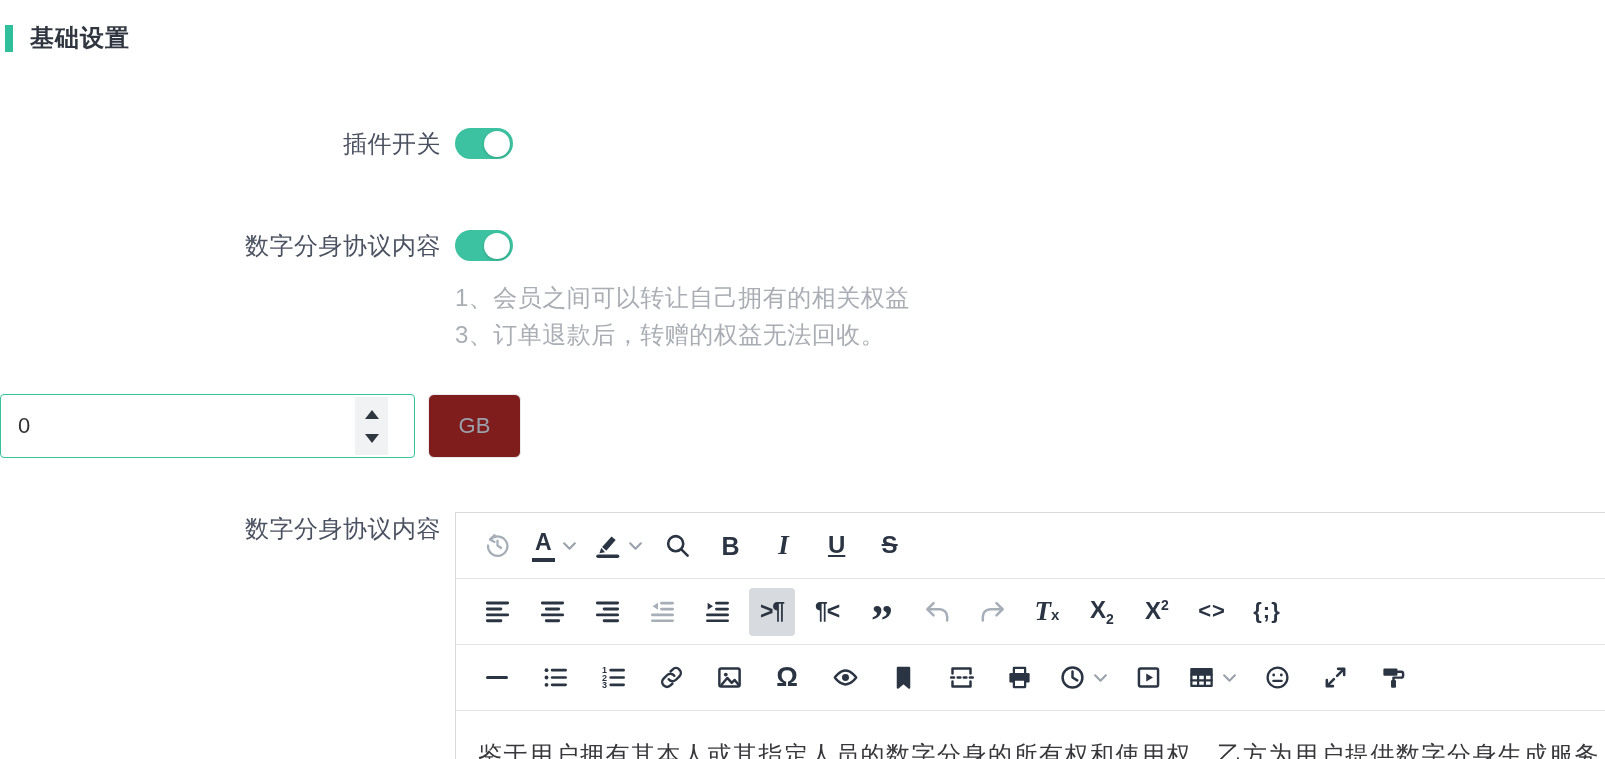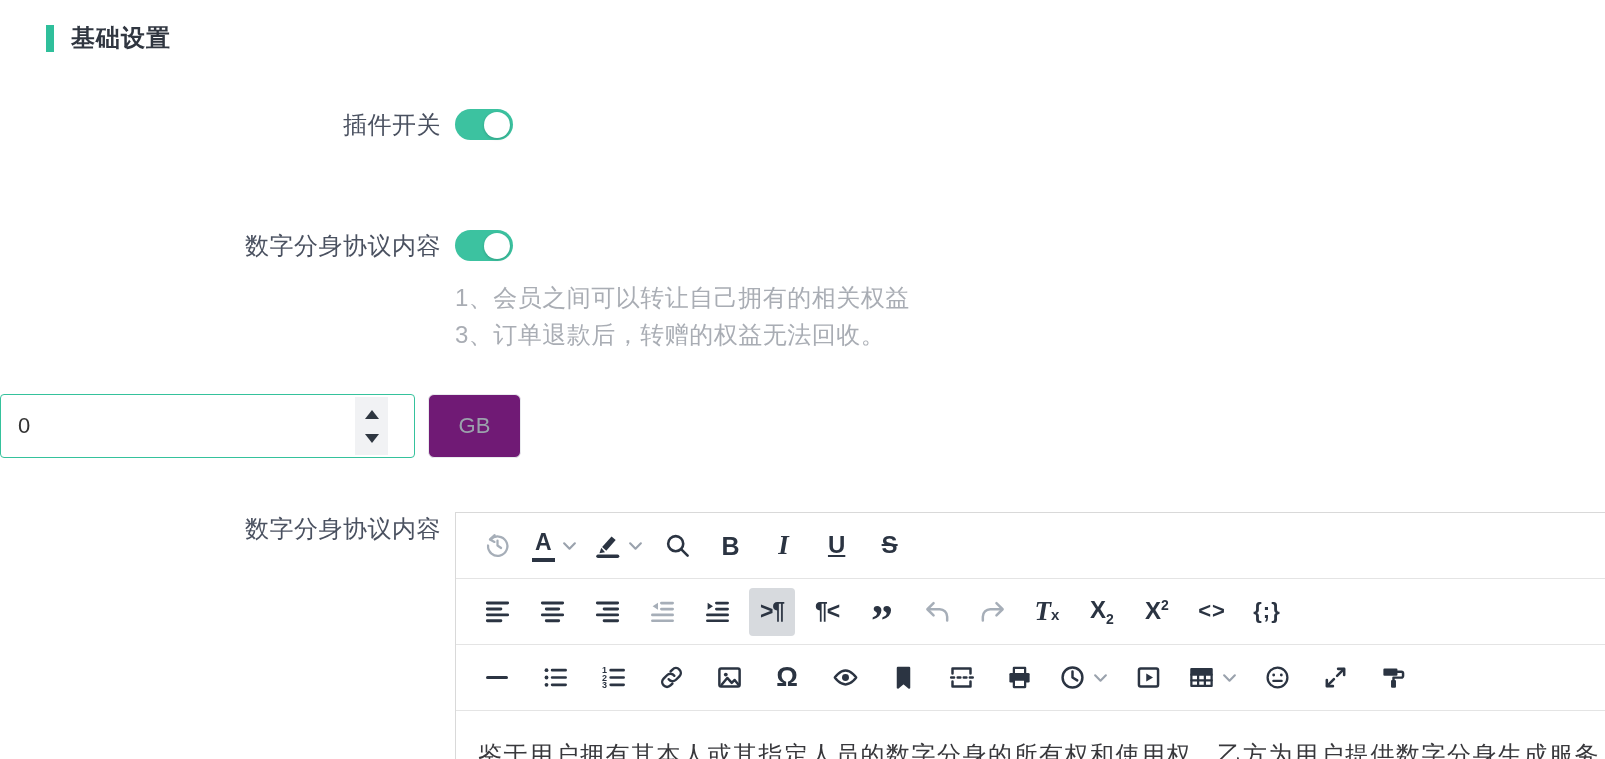--- a/index.html
+++ b/index.html
@@ -2,30 +2,30 @@
 <html><head>
 <meta charset="utf-8">
 <style>
   * { margin:0; padding:0; box-sizing:border-box; }
   html,body { background:#fff; }
   .page {
     position:relative; width:1605px; height:759px; overflow:hidden;
     background:#fff; font-family:"Liberation Sans", sans-serif; color:#444c59;
   }
   
-  .section-header { position:absolute; left:5px; top:22px; display:flex; align-items:center;margin-left:41px; }
+  .section-header { position:absolute; left:5px; top:22px; display:flex; align-items:center; }
   .accent-bar { width:8px; height:27px; background:#2fbf9b; margin-right:17px; }
   .section-title { font-size:24px; font-weight:700; color:#303640; letter-spacing:1px; }
 
   
   .form-row { position:absolute; left:0; width:1605px; display:flex; align-items:flex-start; }
   .row-label { width:455px; flex:none; text-align:right; padding-right:14px;
                font-size:24px; color:#4a5160; letter-spacing:0.5px; }
   .row-control { flex:1 1 auto; min-width:0; }
-  .row-plugin    { top:108px; }
+  .row-plugin    { top:127px; }
   .row-transfer  { top:229px; }
   .row-storage   { top:394px; }
   .row-agreement { top:512px; }
   .row-plugin .row-label, .row-transfer .row-label { line-height:34px; }
   .row-storage .row-label { line-height:64px; }
   .row-agreement .row-label { line-height:34px; }
 
   
   .switch { position:relative; width:58px; height:31px; border-radius:16px;
             background:#3cc2a0; cursor:pointer; margin-top:1px; }
@@ -43,21 +43,21 @@
   .num-input input { width:100%; height:100%; border:none; outline:none; background:transparent;
                      font-size:22px; color:#333; padding:0 70px 0 17px;
                      font-family:"Liberation Sans", sans-serif; }
   .stepper { position:absolute; right:26px; top:2px; bottom:2px; width:33px; background:#f1f2f4;
              display:flex; flex-direction:column; align-items:center; justify-content:center; gap:11px; }
   .step-btn { border:none; background:transparent; padding:2px; cursor:pointer; line-height:0; display:flex; }
   .tri-up { width:0; height:0; border-left:7px solid transparent; border-right:7px solid transparent;
             border-bottom:9px solid #2e3640; }
   .tri-down { width:0; height:0; border-left:7px solid transparent; border-right:7px solid transparent;
               border-top:9px solid #2e3640; }
-  .unit-addon { margin-left:13px; width:93px; height:64px; background:#701a75;
+  .unit-addon { margin-left:13px; width:93px; height:64px; background:#7f1d1d;
                 border:1px solid #e9ebee; border-radius:6px; display:flex; align-items:center;
                 justify-content:center; font-size:22px; color:#9ba1ac; }
 
   
   .editor { width:1175px; border:1px solid #d9d9d9; background:#fff; height:420px; }
   .tb-row { height:66px; display:flex; align-items:center; padding:0 12px 0 18px;
             border-bottom:1px solid #e4e4e4; }
   .tb-btn { height:48px; min-width:46px; padding:0 5px; margin-right:7px; border:none;
             background:transparent; border-radius:4px; display:flex; align-items:center;
             justify-content:center; color:#2b3442; cursor:pointer;

